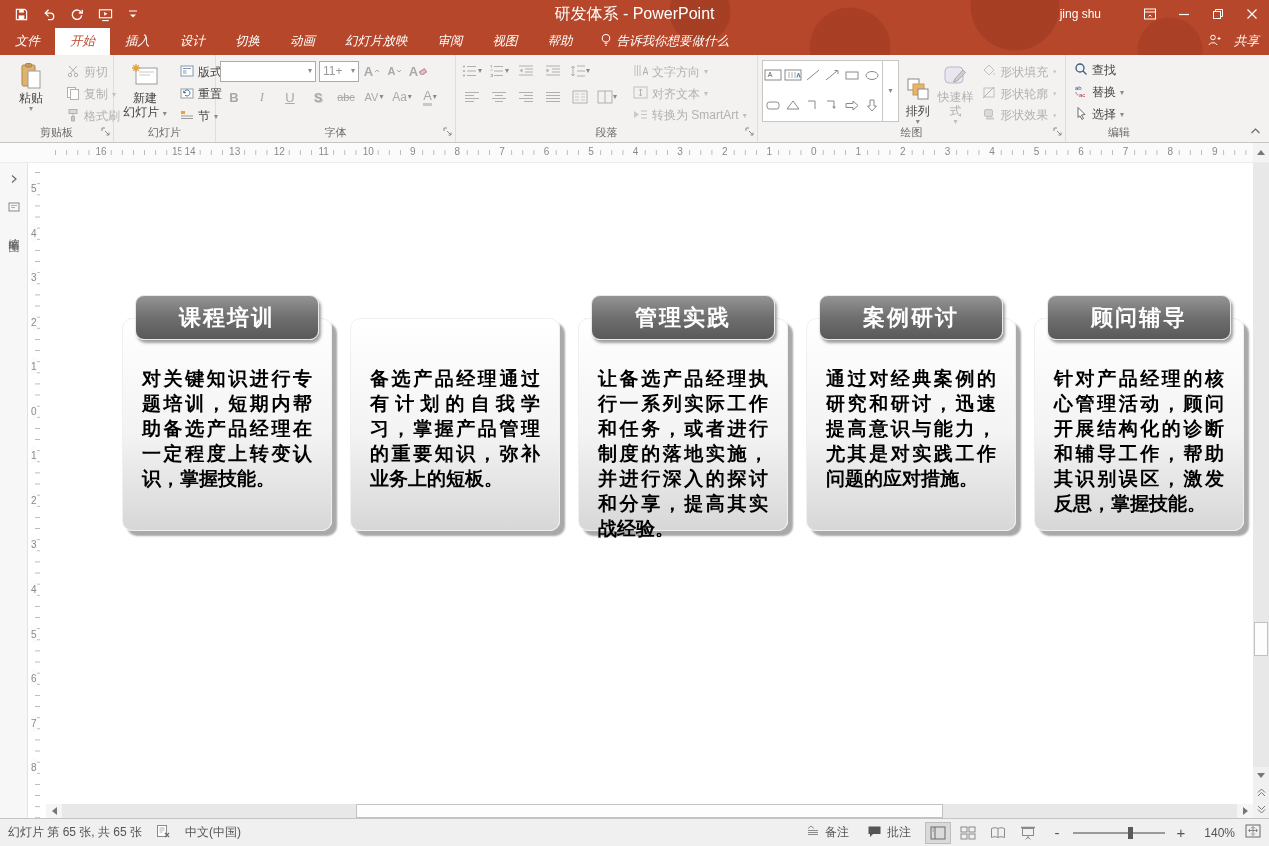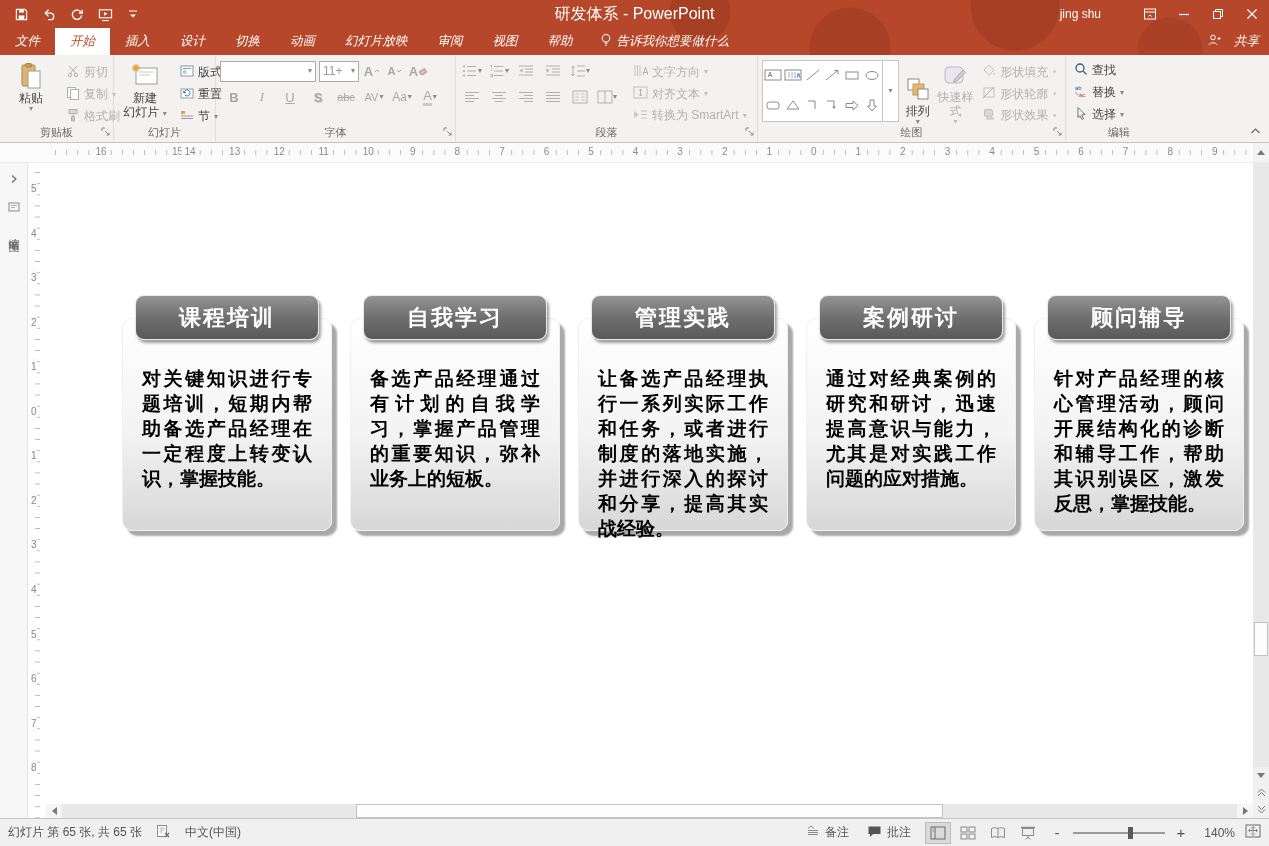--- a/index.html
+++ b/index.html
@@ -709,21 +709,20 @@
           <div class="card">
             <div class="card-body">
               <p>对关键知识进行专题培训，短期内帮助备选产品经理在一定程度上转变认识，掌握技能。</p>
             </div>
             <div class="card-head">课程培训</div>
           </div>
           <div class="card">
             <div class="card-body">
               <p>备选产品经理通过有计划的自我学习，掌握产品管理的重要知识，弥补业务上的短板。</p>
             </div>
-            <div class="card-head">自我学习</div>
           </div>
           <div class="card">
             <div class="card-body">
               <p>让备选产品经理执行一系列实际工作和任务，或者进行制度的落地实施，并进行深入的探讨和分享，提高其实战经验。</p>
             </div>
             <div class="card-head">管理实践</div>
           </div>
           <div class="card">
             <div class="card-body">
               <p>通过对经典案例的研究和研讨，迅速提高意识与能力，尤其是对实践工作问题的应对措施。</p>

